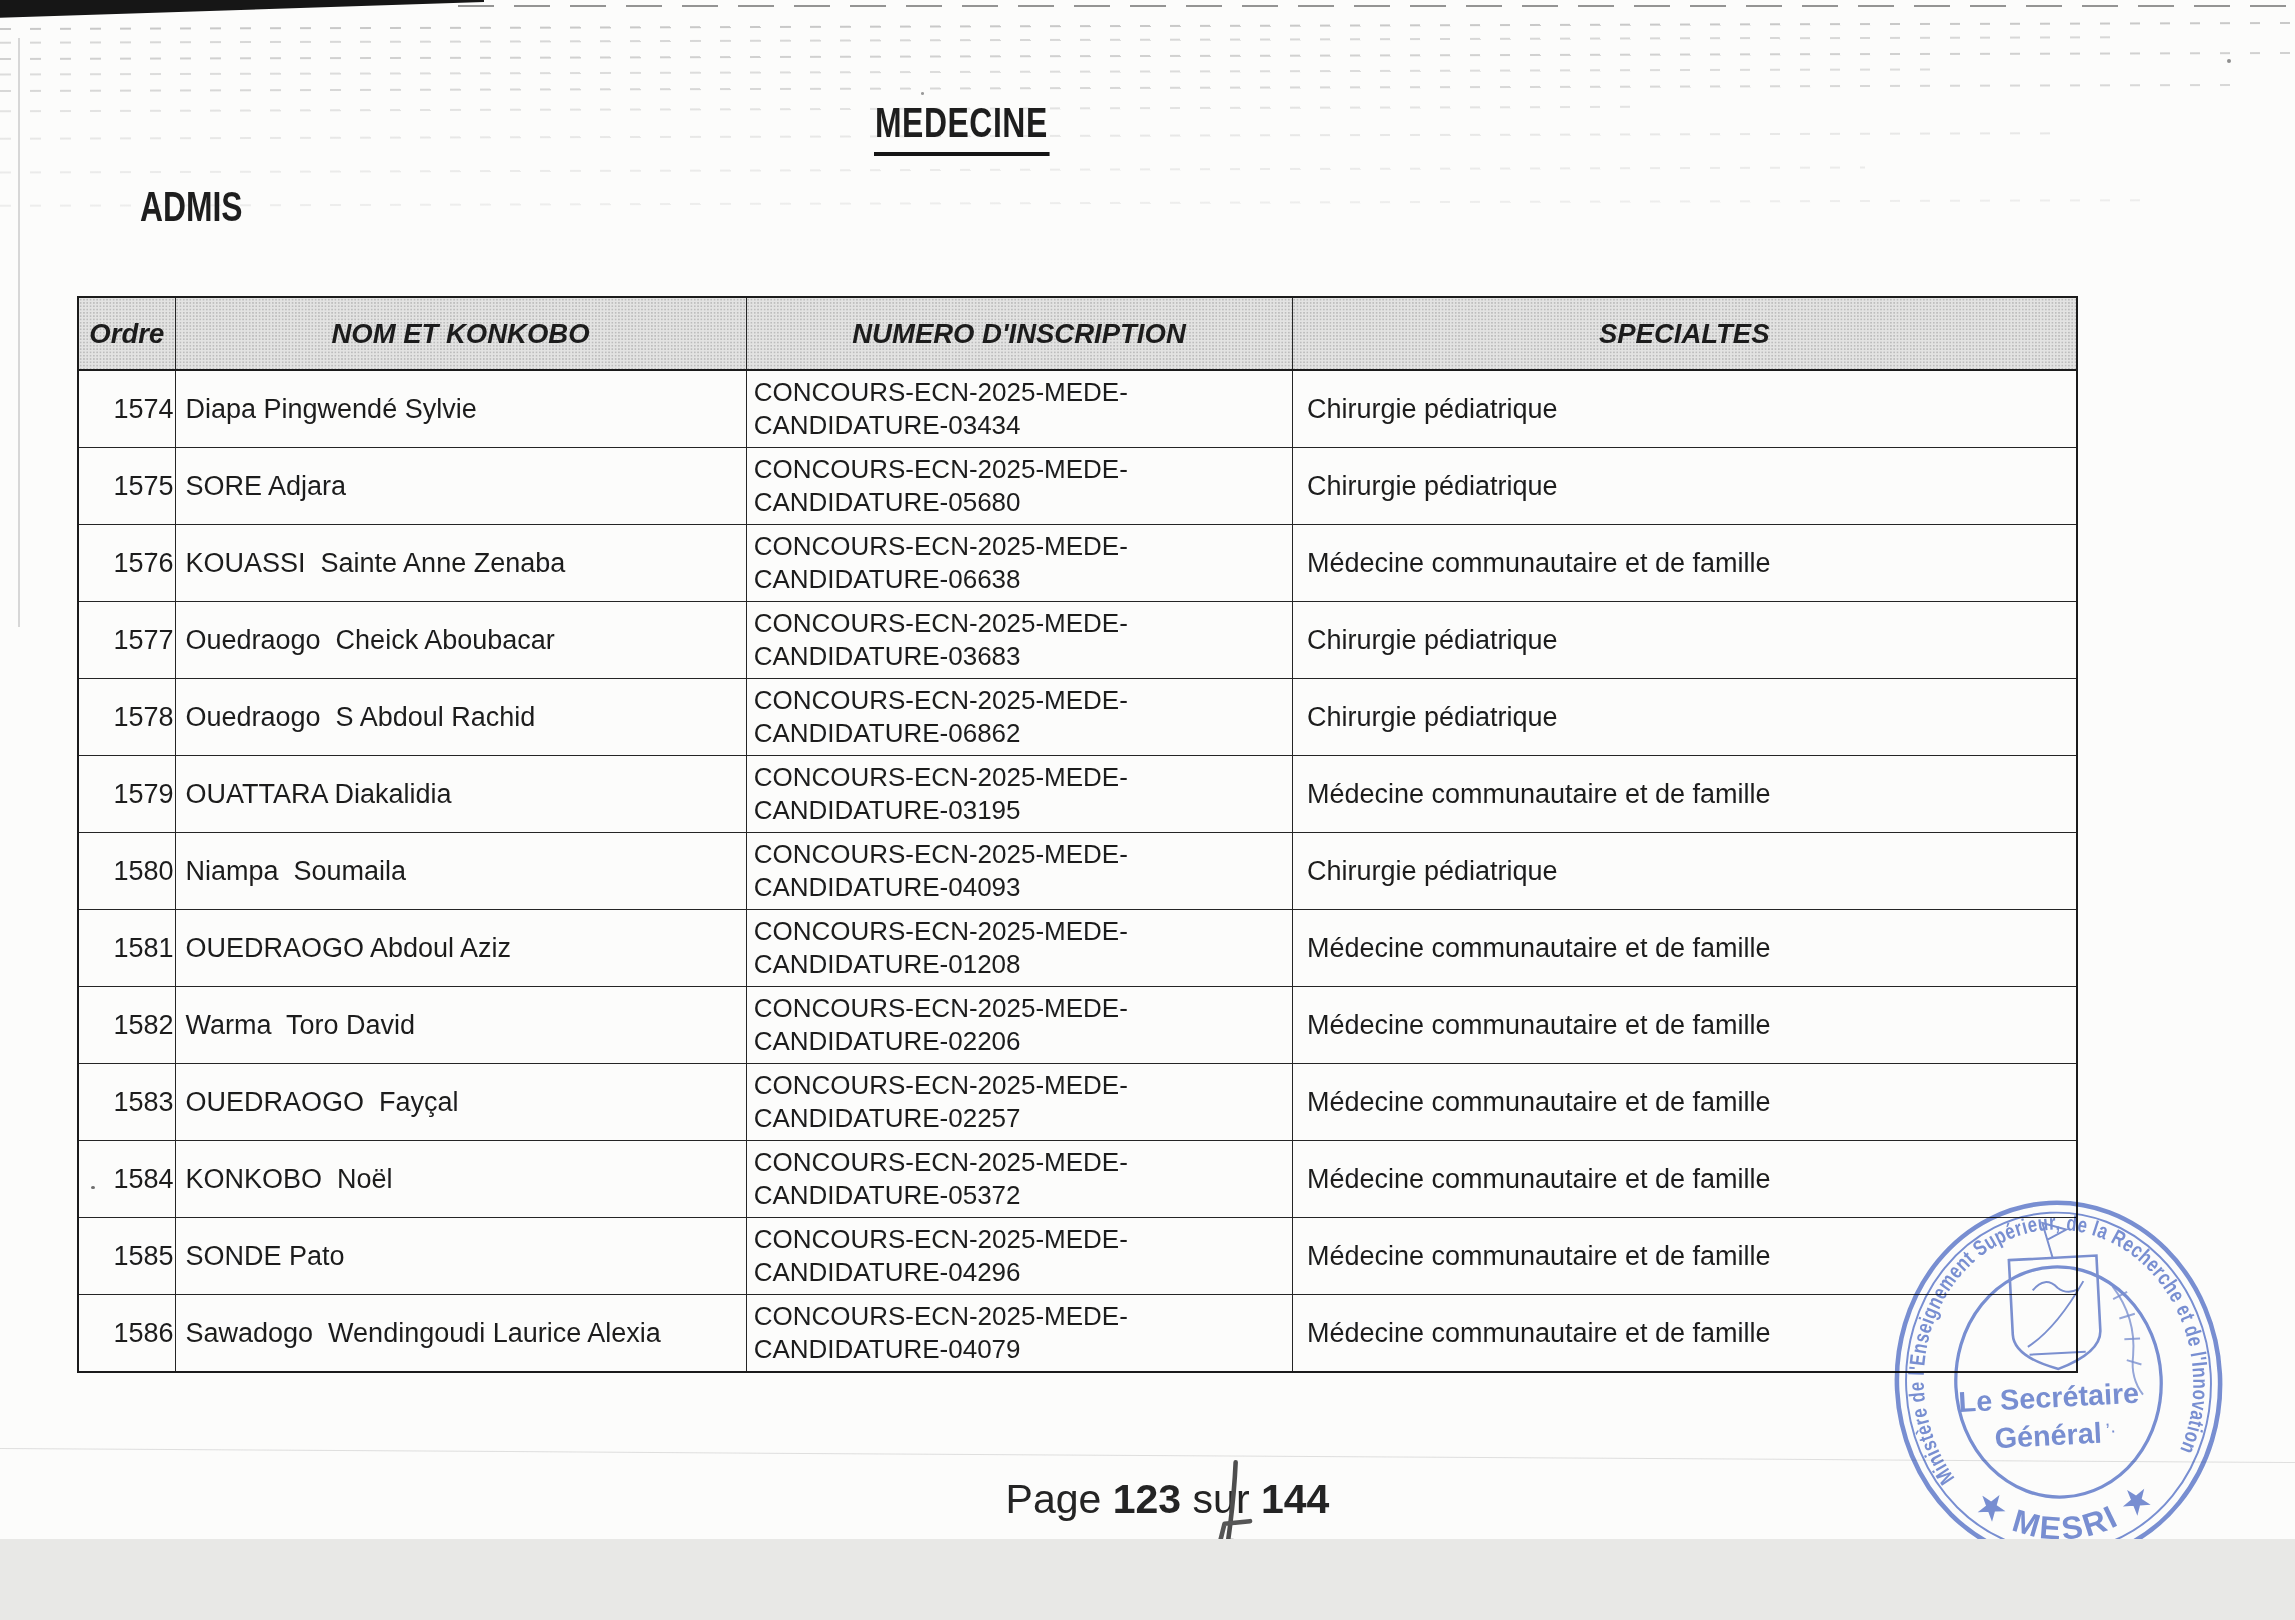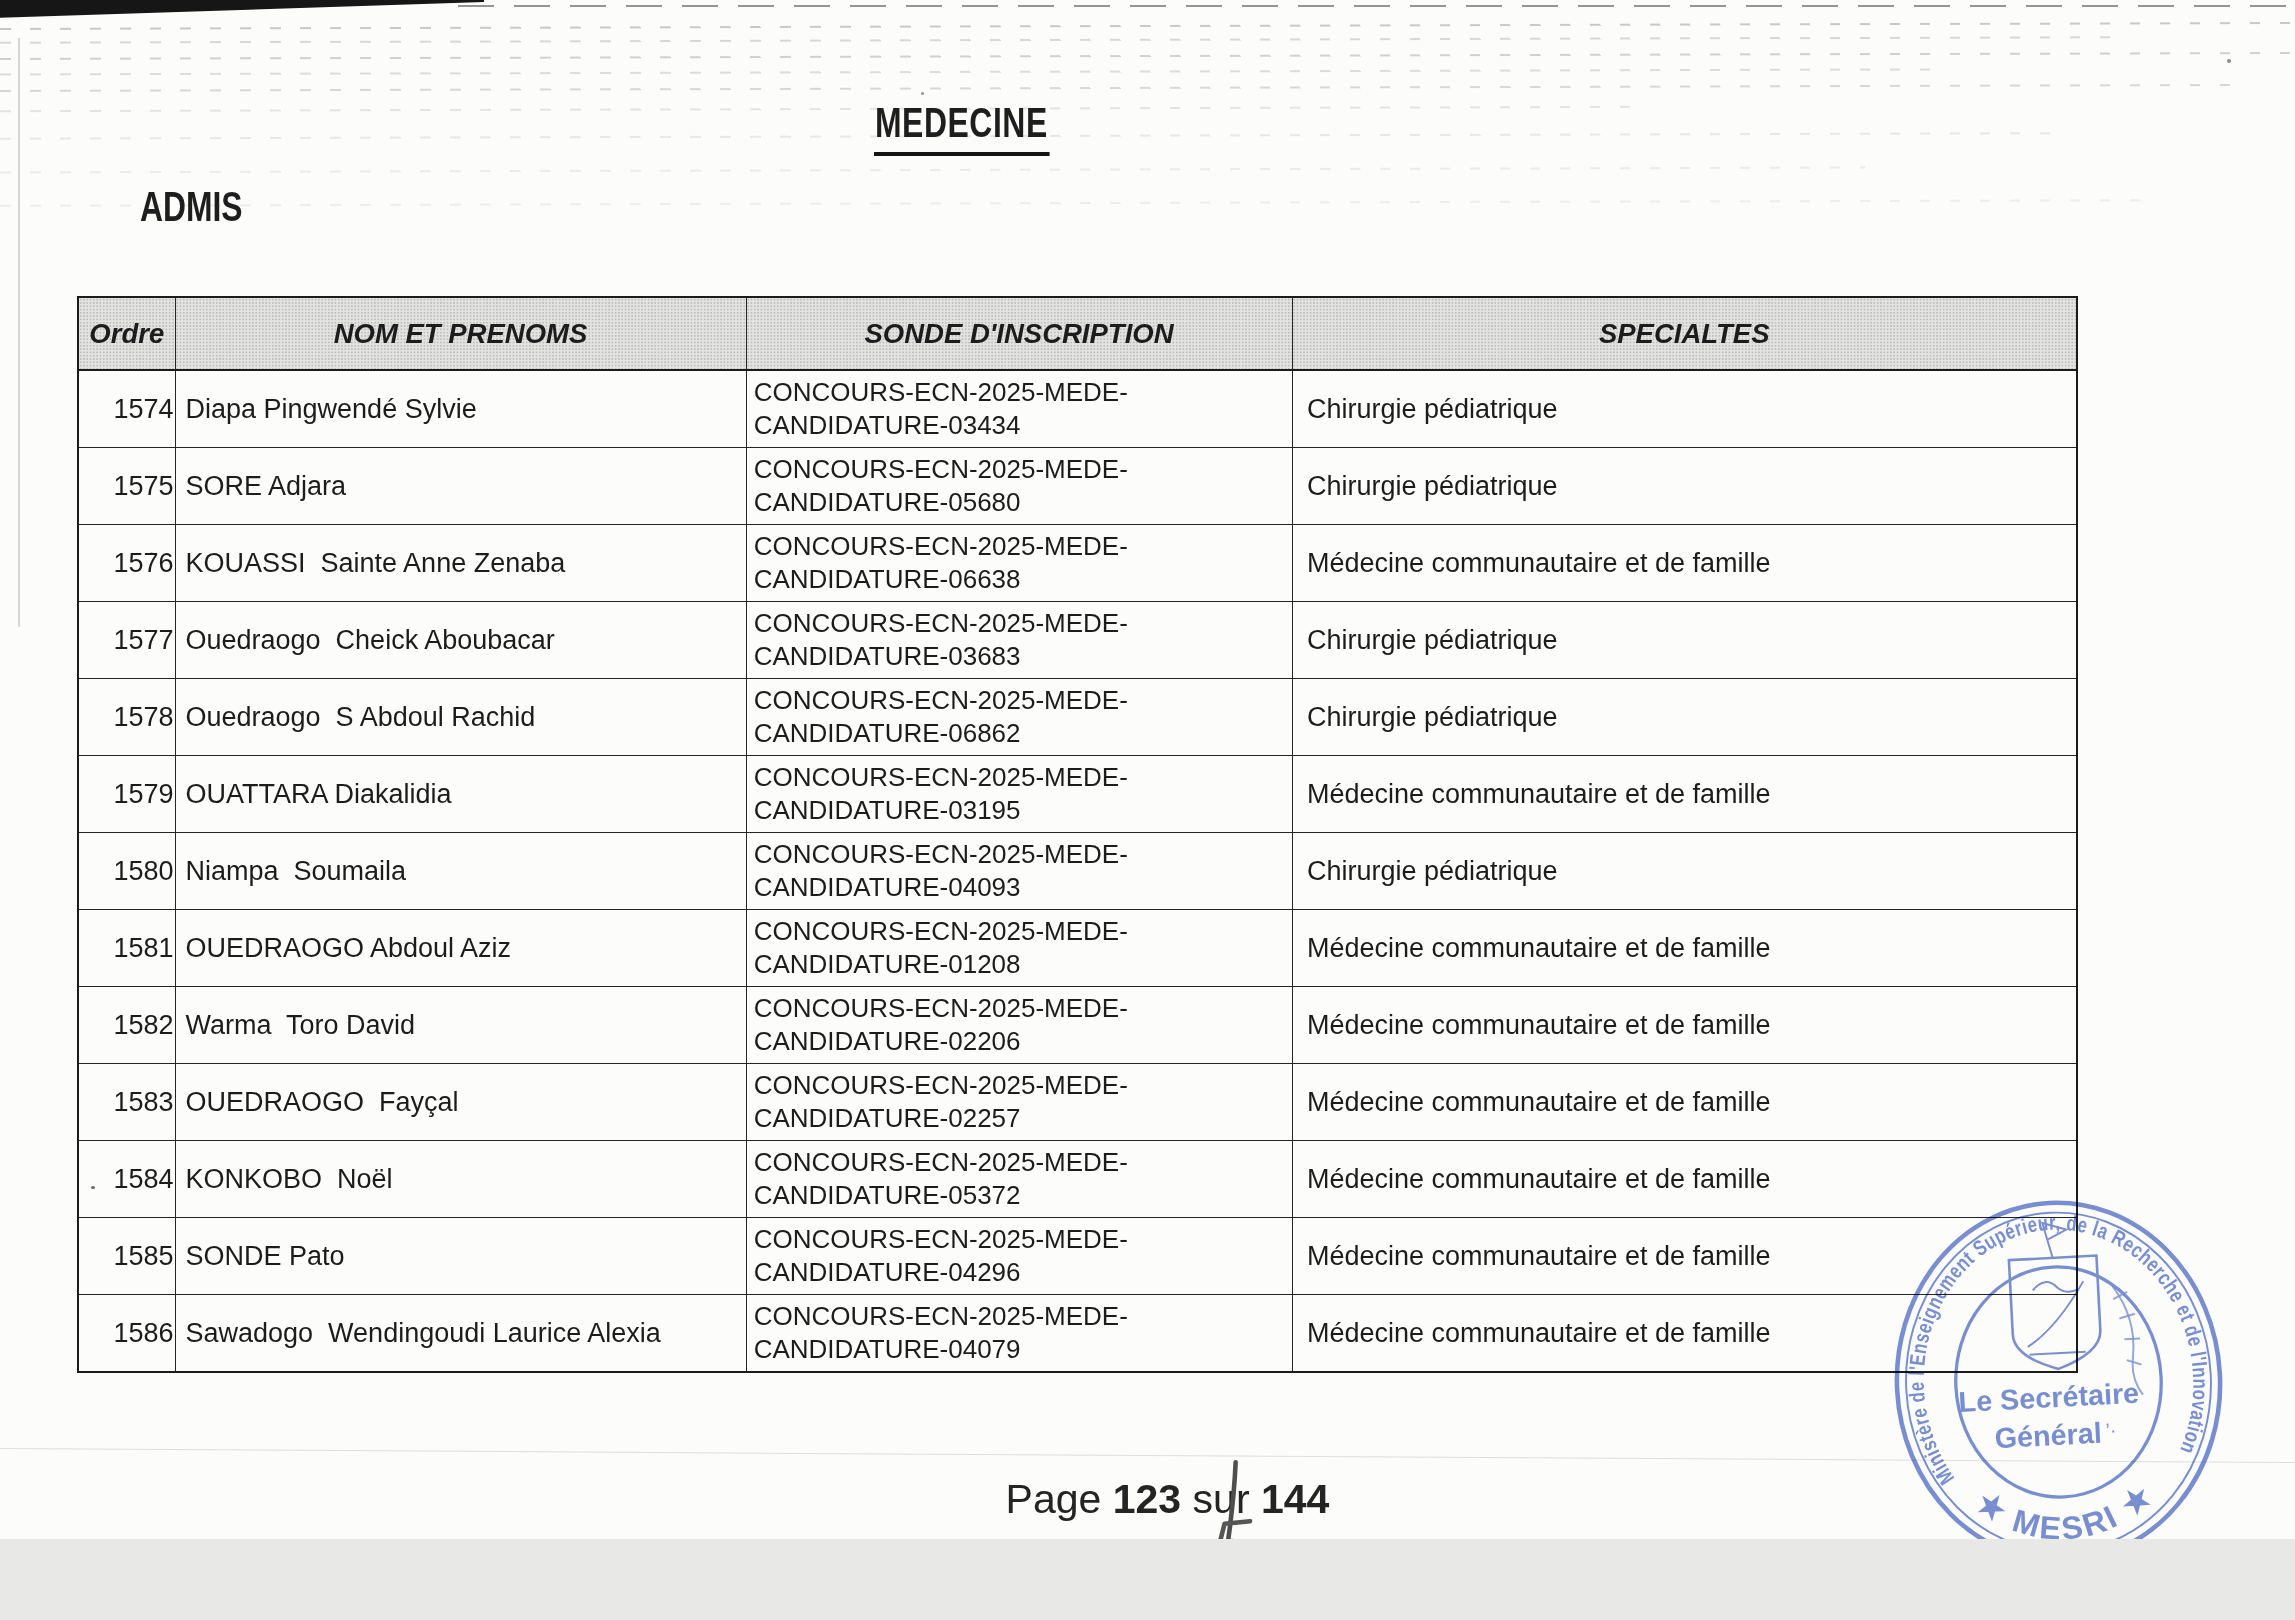--- a/index.html
+++ b/index.html
@@ -116,22 +116,22 @@
   <table class="list">
     <colgroup>
       <col class="c-ordre">
         <col class="c-nom">
         <col class="c-num">
         <col class="c-spec">
     </colgroup>
     <thead>
       <tr>
         <th>Ordre</th>
-        <th>NOM ET PRENOMS</th>
-        <th>SONDE D'INSCRIPTION</th>
+        <th>NOM ET KONKOBO</th>
+        <th>NUMERO D'INSCRIPTION</th>
         <th>SPECIALTES</th>
       </tr>
     </thead>
     <tbody>
     <tr>
       <td class="cell-ordre">1574</td>
       <td class="cell-nom">Diapa Pingwendé Sylvie</td>
       <td class="cell-num"><span>CONCOURS-ECN-2025-MEDE-</span><br><span>CANDIDATURE-03434</span></td>
       <td class="cell-spec">Chirurgie pédiatrique</td>
     </tr>

